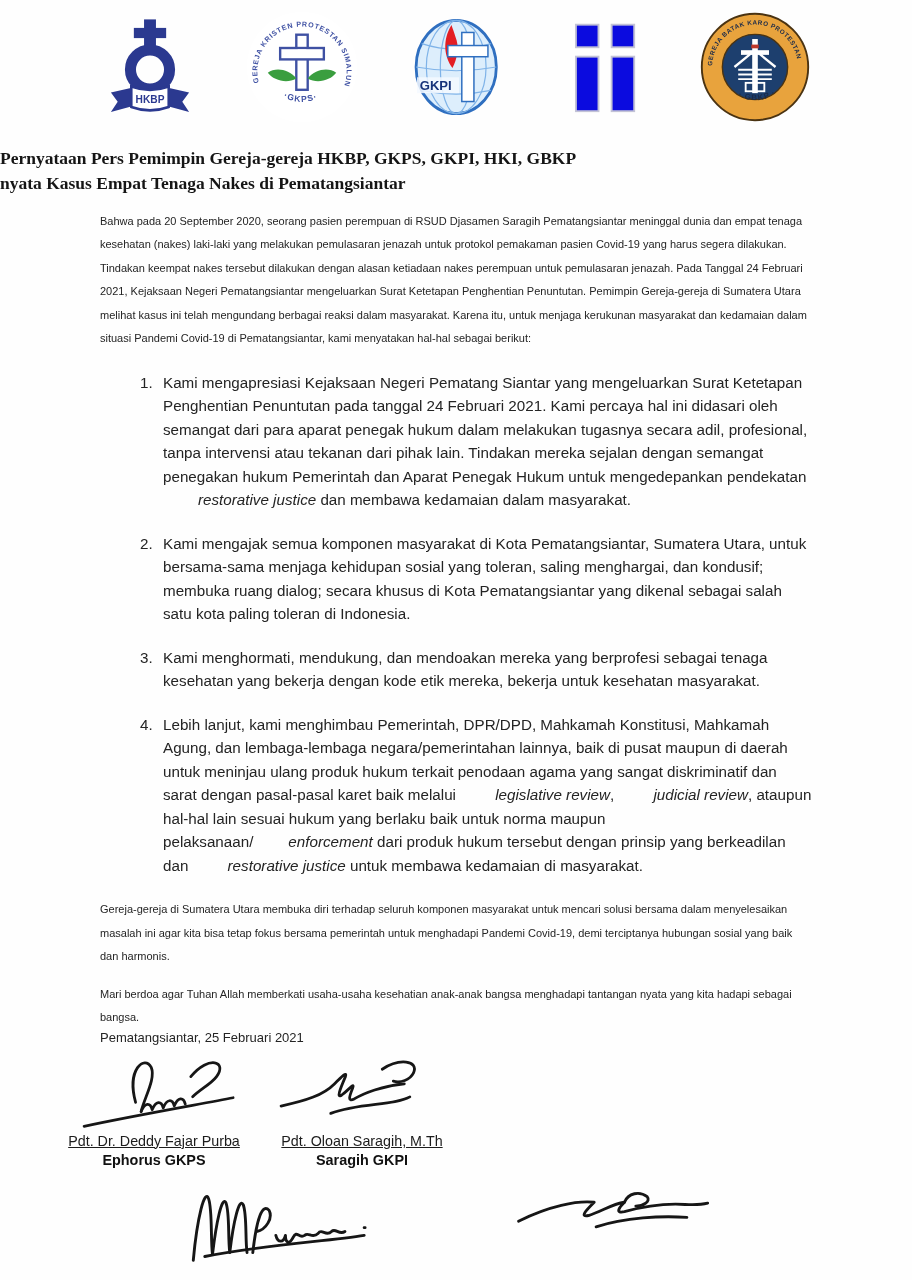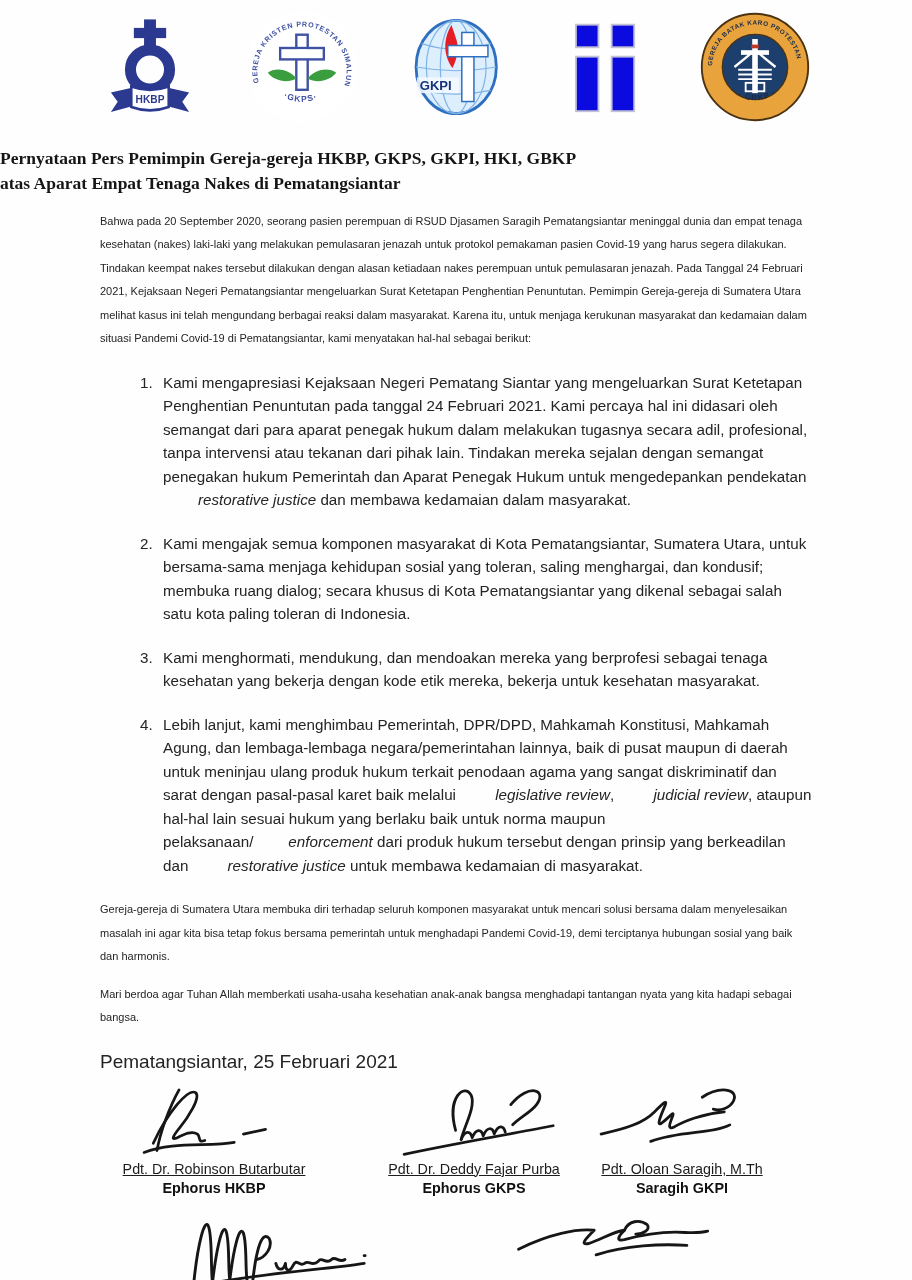--- a/index.html
+++ b/index.html
@@ -24,21 +24,21 @@
   
   .content { padding:0 100px; }
   .para {
     margin-top:14px; font-size:11px; line-height:23.5px; color:#242424;
   }
   .list { margin-top:11px; }
   .li { display:flex; margin-top:20px; padding-left:40px; font-size:15.2px; line-height:23.5px; color:#242424;}
   .li .num { width:23px; flex:none; }
   .li .li-text { flex:1; }
   .li .li-text em { font-style:italic;margin-left:35px; }
-  .dateline { margin-top:21px; font-size:19px; color:#242424; }
+  .dateline { font-size:13px; color:#242424; }
   
   .sig-row { display:flex; margin-top:4px; }
   .sig-block { text-align:center; }
   .sig-art { display:block; margin:0 auto -8px auto; }
   .sig-art path { fill:none; stroke:#161616; stroke-width:3; stroke-linecap:round; stroke-linejoin:round; }
   .sig-name {
     font-size:14.3px; text-decoration:underline; color:#1c1c1c;
     white-space:nowrap;
   }
   .sig-role { font-size:14.4px; font-weight:bold; margin-top:3px; color:#111; }
@@ -125,21 +125,21 @@
       <path d="M42,63 H78 M42,68 H78 M42,73 H78" stroke="#fff" stroke-width="2"></path>
       <rect x="50" y="77" width="20" height="9" fill="none" stroke="#fff" stroke-width="2"></rect>
       <text font-size="8.5" font-weight="bold" fill="#1a2a4a" letter-spacing="1">
         <textPath href="#gbkp-arc-bot" startOffset="28%">· GBKP ·</textPath>
       </text>
     </svg>
   </header>
 
   <h1 class="title">
     <span>Pernyataan Pers Pemimpin Gereja-gereja HKBP, GKPS, GKPI, HKI, GBKP</span><br>
-    <span>atas Aparat Empat Tenaga Nakes di Pematangsiantar</span>
+    <span>nyata Kasus Empat Tenaga Nakes di Pematangsiantar</span>
   </h1>
 
   <div class="content">
 
     <p class="para">Bahwa pada 20 September 2020, seorang pasien perempuan di RSUD Djasamen Saragih Pematangsiantar meninggal dunia dan empat tenaga kesehatan (nakes) laki-laki yang melakukan pemulasaran jenazah untuk protokol pemakaman pasien Covid-19 yang harus segera dilakukan. Tindakan keempat nakes tersebut dilakukan dengan alasan ketiadaan nakes perempuan untuk pemulasaran jenazah. Pada Tanggal 24 Februari 2021, Kejaksaan Negeri Pematangsiantar mengeluarkan Surat Ketetapan Penghentian Penuntutan. Pemimpin Gereja-gereja di Sumatera Utara melihat kasus ini telah mengundang berbagai reaksi dalam masyarakat. Karena itu, untuk menjaga kerukunan masyarakat dan kedamaian dalam situasi Pandemi Covid-19 di Pematangsiantar, kami menyatakan hal-hal sebagai berikut:</p>
 
     <div class="list">
       <div class="li">
         <span class="num">1.</span>
         <span class="li-text"><span>Kami mengapresiasi Kejaksaan Negeri Pematang Siantar yang mengeluarkan  Surat Ketetapan Penghentian Penuntutan pada tanggal 24 Februari 2021. Kami percaya hal ini didasari oleh semangat dari para aparat penegak hukum dalam melakukan tugasnya secara adil, profesional, tanpa intervensi atau tekanan dari pihak lain. Tindakan mereka sejalan dengan semangat penegakan hukum Pemerintah dan Aparat Penegak Hukum untuk mengedepankan pendekatan </span><em>restorative justice</em><span> dan membawa kedamaian dalam masyarakat.</span></span>
@@ -159,30 +159,20 @@
     </div>
 
     <p class="para" style="margin-top:21px">Gereja-gereja di Sumatera Utara membuka diri terhadap seluruh komponen masyarakat untuk mencari solusi bersama dalam menyelesaikan masalah ini agar kita bisa tetap fokus bersama pemerintah untuk menghadapi Pandemi Covid-19, demi terciptanya hubungan sosial yang baik dan harmonis.</p>
     <p class="para" style="">Mari berdoa agar Tuhan Allah memberkati usaha-usaha kesehatian anak-anak bangsa menghadapi tantangan nyata yang kita hadapi sebagai bangsa.</p>
 
     <p class="dateline">Pematangsiantar, 25 Februari 2021</p>
   </div>
 
   <div class="sig-row row1">
 
-    <div class="sig-block b1">
-      <svg class="sig-art" width="200" height="92" viewBox="0 0 200 100">
-        <path d="M62,14 C52,32 42,58 38,80"></path>
-        <path d="M34,72 C50,38 72,12 80,17 C86,22 72,44 62,56 C55,65 53,69 60,66 C68,62 76,58 82,62 C86,66 82,72 90,69"></path>
-        <path d="M24,82 C55,70 95,76 122,71"></path>
-        <path d="M132,62 L156,57"></path>
-      </svg>
-      <div class="sig-name">Pdt. Dr. Robinson Butarbutar</div>
-      <div class="sig-role">Ephorus HKBP</div>
-    </div>
 
     <div class="sig-block b2">
       <svg class="sig-art" width="200" height="92" viewBox="0 0 200 100">
         <path d="M80,58 C70,22 90,6 97,20 C102,32 90,52 86,68"></path>
         <path d="M86,68 C90,58 96,58 98,66 C102,56 108,56 110,64 C114,54 120,54 122,62 C126,52 132,52 134,60"></path>
         <path d="M140,30 C160,6 180,14 168,30 C162,38 150,44 142,52"></path>
         <path d="M24,84 C80,72 150,60 186,53"></path>
       </svg>
       <div class="sig-name">Pdt. Dr. Deddy Fajar Purba</div>
       <div class="sig-role">Ephorus GKPS</div>

